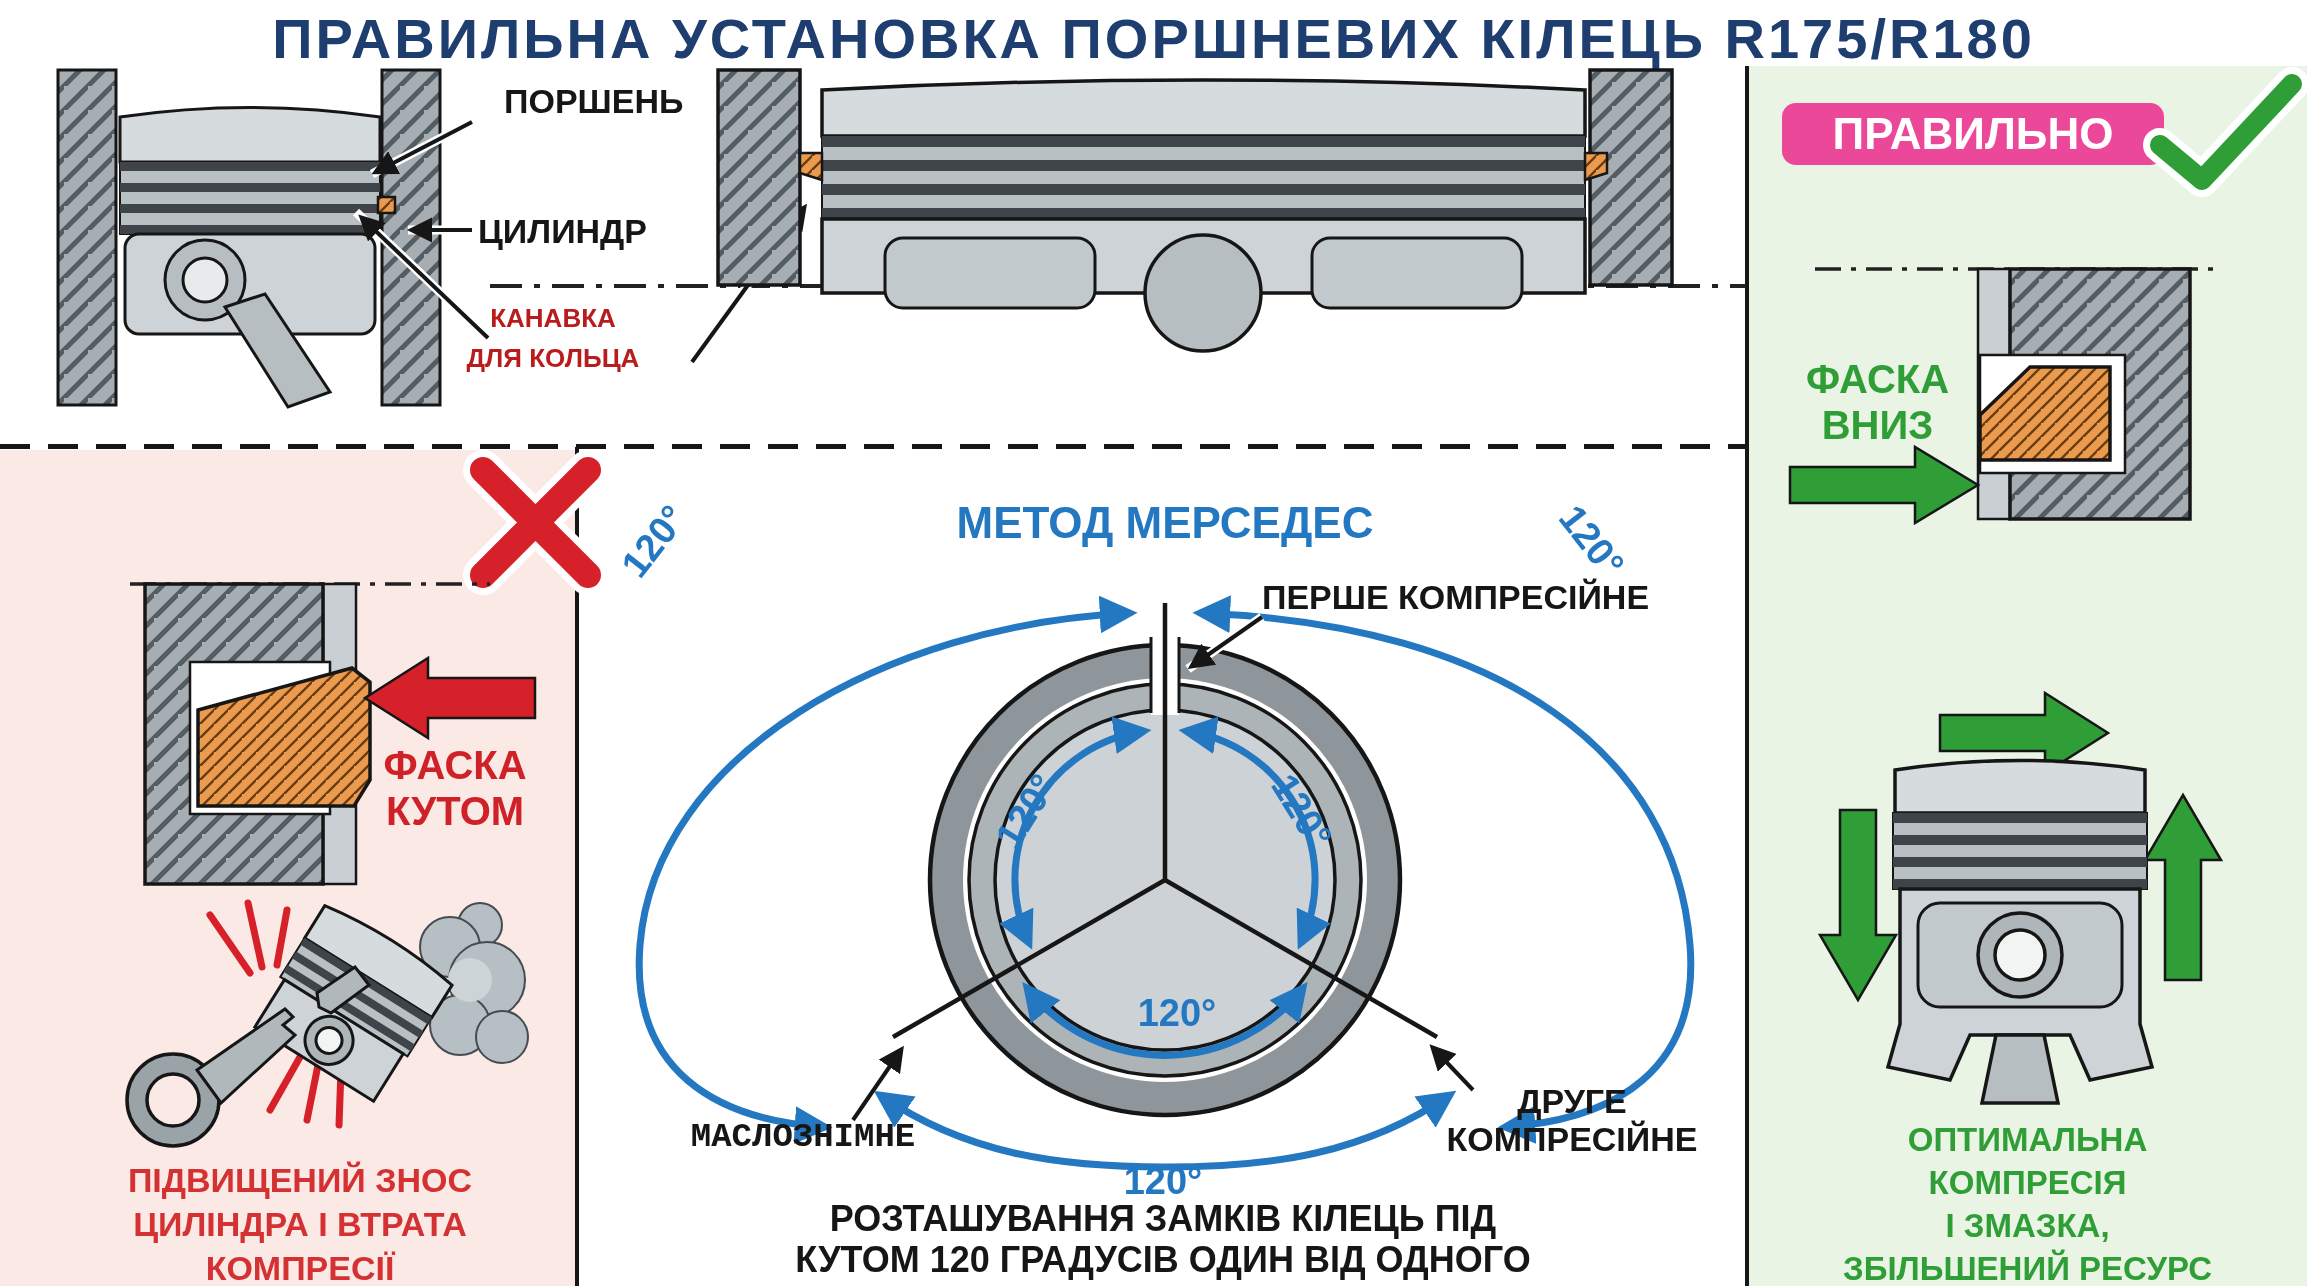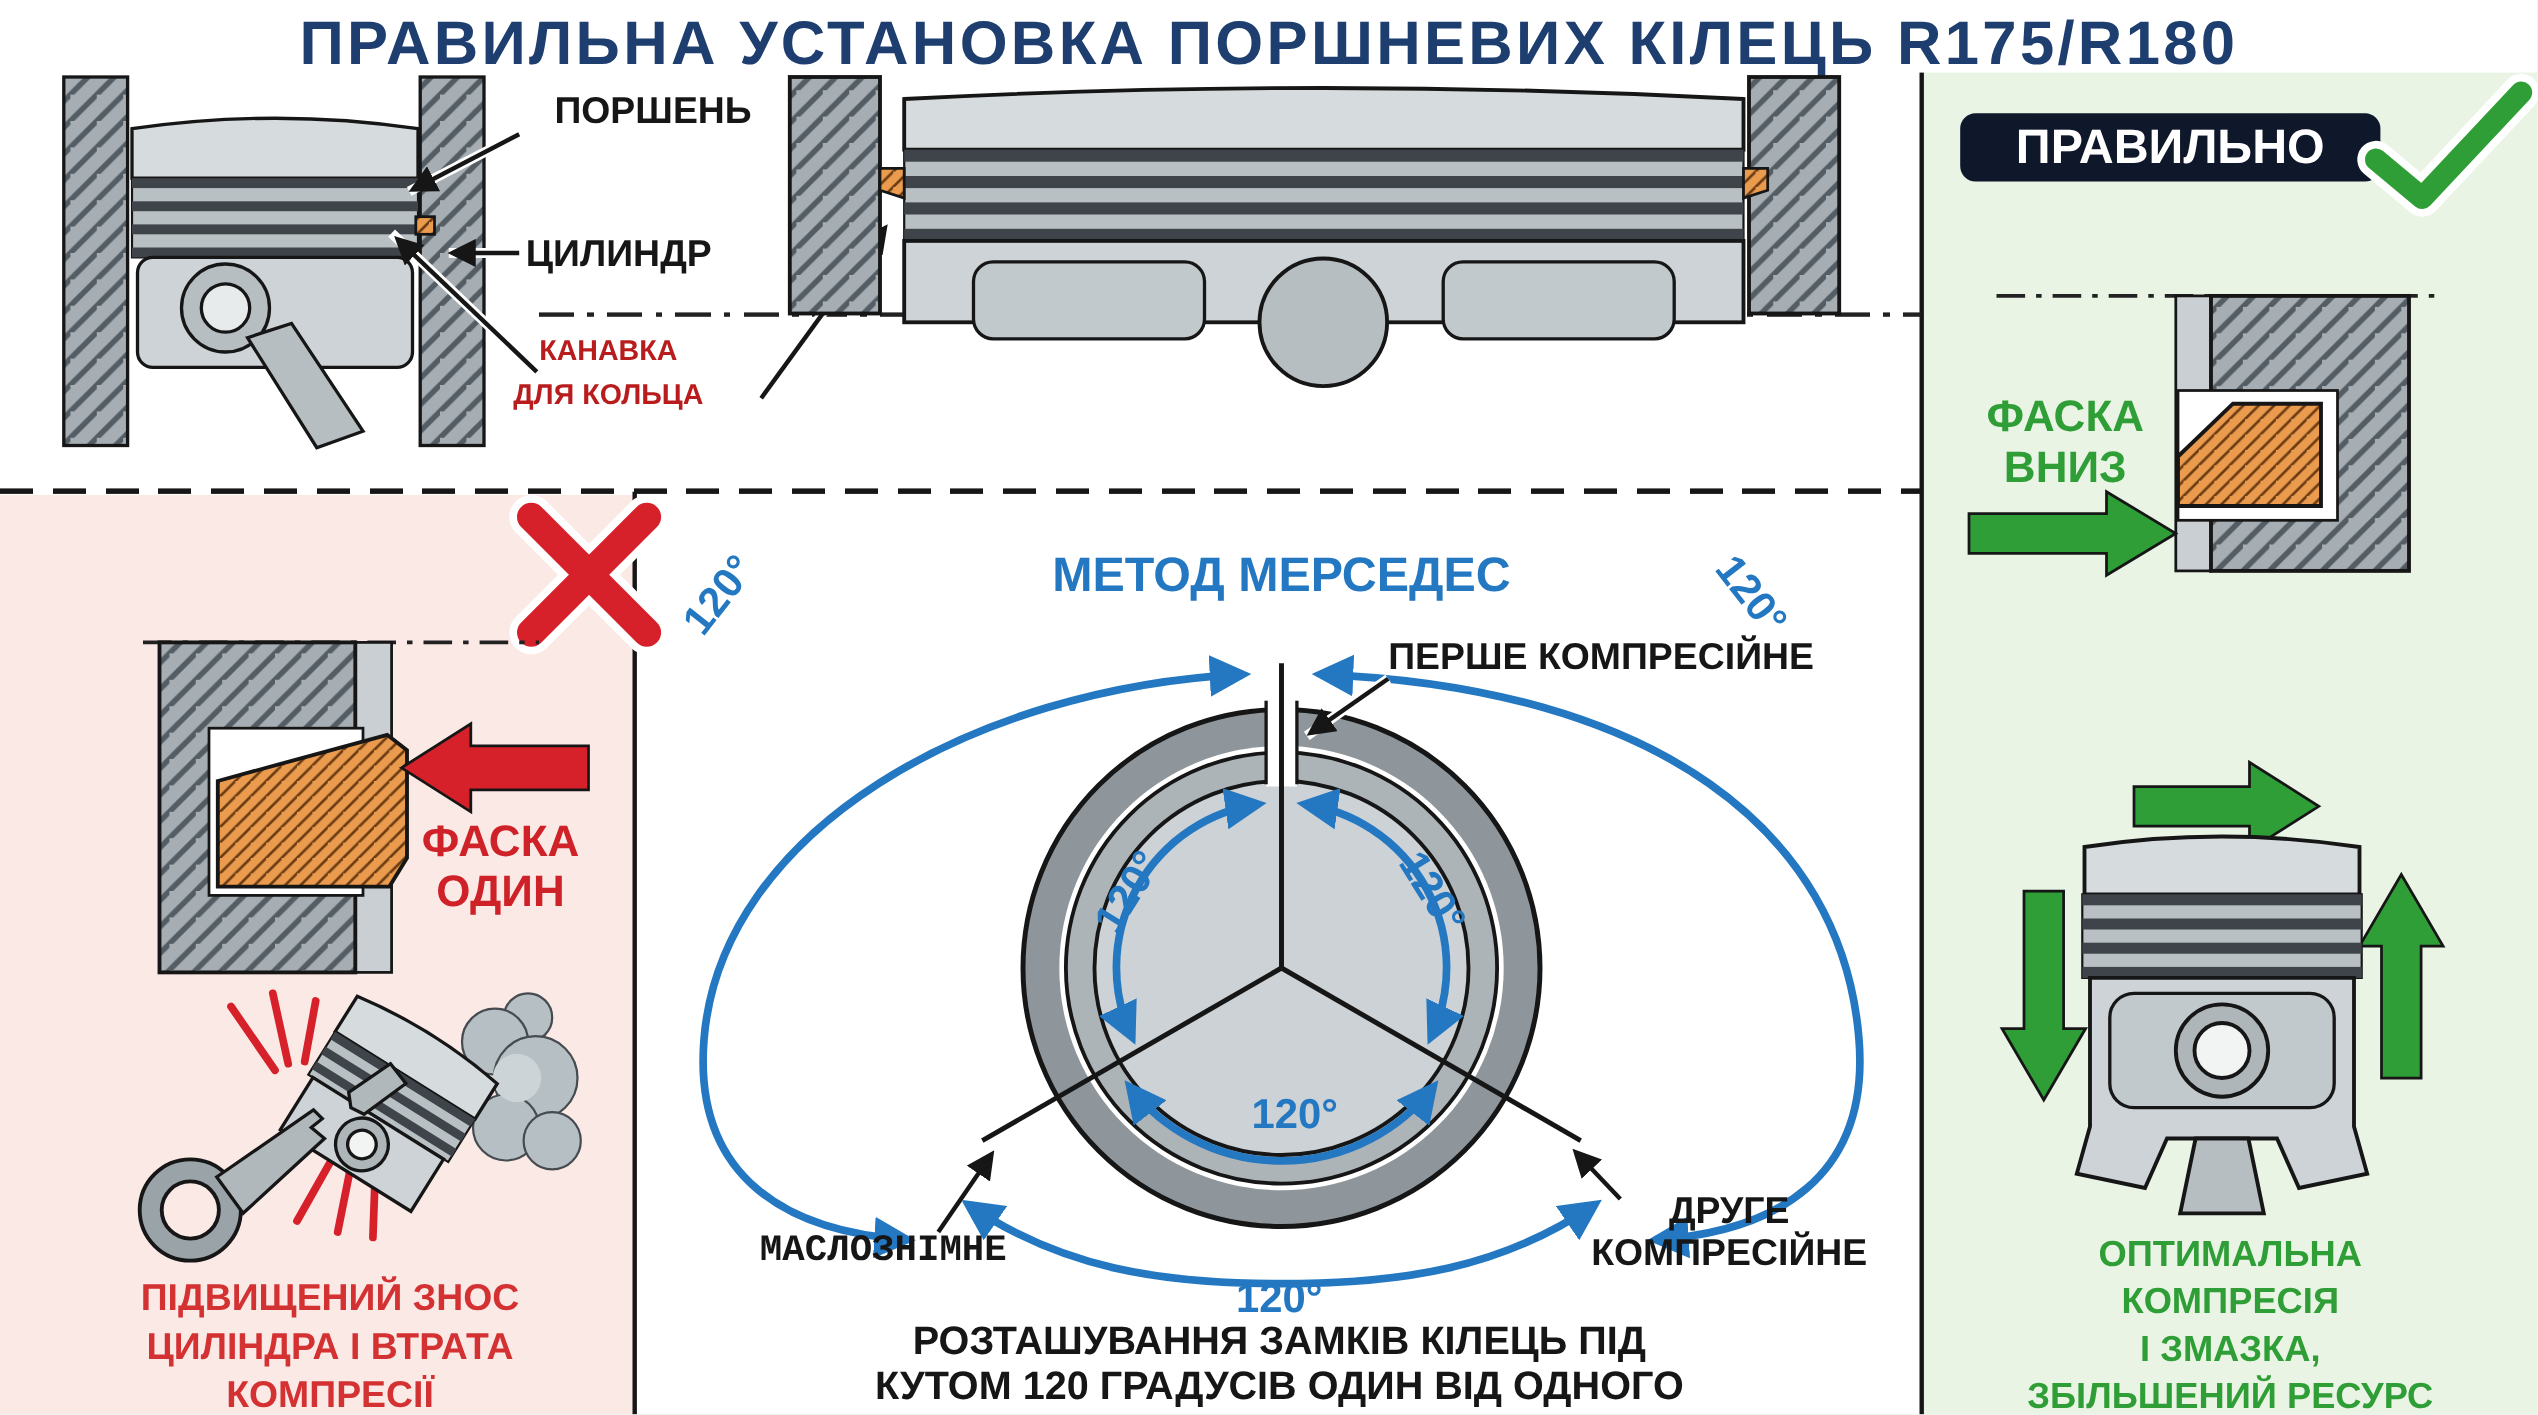--- a/index.html
+++ b/index.html
@@ -12,21 +12,21 @@
   .panel-pink{left:0;top:450px;width:576px;height:836px;background:#fbe9e6;}
   .vline{width:4px;background:#161616;}
   .hdash{height:5px;background:repeating-linear-gradient(90deg,#161616 0 30px,transparent 30px 48px);}
   .hdashdot{height:4px;background:repeating-linear-gradient(90deg,#222 0 32px,transparent 32px 44px,#222 44px 50px,transparent 50px 62px);}
   .title{
     left:0;top:6px;width:2307px;text-align:center;font-size:56px;letter-spacing:3px;
     color:#1d3e6f;white-space:nowrap;
   }
   .lbl{font-size:34px;color:#161616;white-space:nowrap;}
   .badge{display:flex;align-items:center;justify-content:center;color:#fff;white-space:nowrap;}
-  .badge-ok{left:1782px;top:103px;width:382px;height:62px;background:#0f172a;border-radius:14px;font-size:44px;}
+  .badge-ok{left:1782px;top:103px;width:382px;height:62px;background:#ec4899;border-radius:14px;font-size:44px;}
   .badge-bad{left:18px;top:462px;width:505px;height:93px;background:#d7212a;border-radius:22px;font-size:54px;}
   .faska{text-align:center;font-size:40px;line-height:46px;white-space:nowrap;}
   .faska-down{left:1780px;top:356px;width:195px;color:#2f9e37;}
   .faska-up{left:350px;top:742px;width:210px;color:#cf2128;}
   .result{text-align:center;white-space:nowrap;}
   .result-ok{left:1755px;top:1118px;width:545px;font-size:33px;line-height:43px;color:#2f9e37;}
   .result-bad{left:20px;top:1158px;width:560px;font-size:34px;line-height:44px;color:#d43133;}
   .method-title{left:585px;top:498px;width:1160px;text-align:center;font-size:44px;color:#2478c2;white-space:nowrap;}
   .angle{font-size:38px;color:#2478c2;white-space:nowrap;}
   .caption{left:578px;top:1198px;width:1170px;text-align:center;font-size:36px;line-height:41px;color:#161616;white-space:nowrap;}
@@ -181,21 +181,21 @@
   <svg class="abs" style="left:130px;top:570px;" width="470" height="345" viewBox="0 0 470 345">
     <line x1="0" y1="14" x2="360" y2="14" stroke="#222" stroke-width="3.5" stroke-dasharray="26 10 5 10"></line>
     <rect x="193" y="14" width="33" height="300" fill="#c9cfd3" stroke="#161616" stroke-width="2.5"></rect>
     <rect x="15" y="14" width="178" height="300" fill="url(#hatchG)" stroke="#161616" stroke-width="3.5"></rect>
     <rect x="60" y="92" width="140" height="152" fill="#ffffff" stroke="#161616" stroke-width="2.5"></rect>
     <polygon points="68,140 222,98 240,112 240,210 224,236 68,236" fill="url(#hatchO)" stroke="#161616" stroke-width="3.5"></polygon>
     <polygon points="235,128 298,88 298,108 405,108 405,148 298,148 298,168" fill="#d7212a" stroke="#161616" stroke-width="2.5"></polygon>
   </svg>
   <div class="abs faska faska-up">
     <div>ФАСКА</div>
-    <div>ОДИН</div>
+    <div>КУТОМ</div>
   </div>
 
   <svg class="abs" style="left:55px;top:885px;" width="490" height="275" viewBox="0 0 490 275">
     <g>
       <circle cx="425" cy="40" r="22" fill="#b6bfc4" stroke="#454b4f" stroke-width="2"></circle>
       <circle cx="395" cy="62" r="30" fill="#b6bfc4" stroke="#454b4f" stroke-width="2"></circle>
       <circle cx="432" cy="95" r="38" fill="#b6bfc4" stroke="#454b4f" stroke-width="2"></circle>
       <circle cx="405" cy="140" r="30" fill="#b6bfc4" stroke="#454b4f" stroke-width="2"></circle>
       <circle cx="447" cy="152" r="26" fill="#b6bfc4" stroke="#454b4f" stroke-width="2"></circle>
       <circle cx="415" cy="95" r="22" fill="#cdd4d8"></circle>

